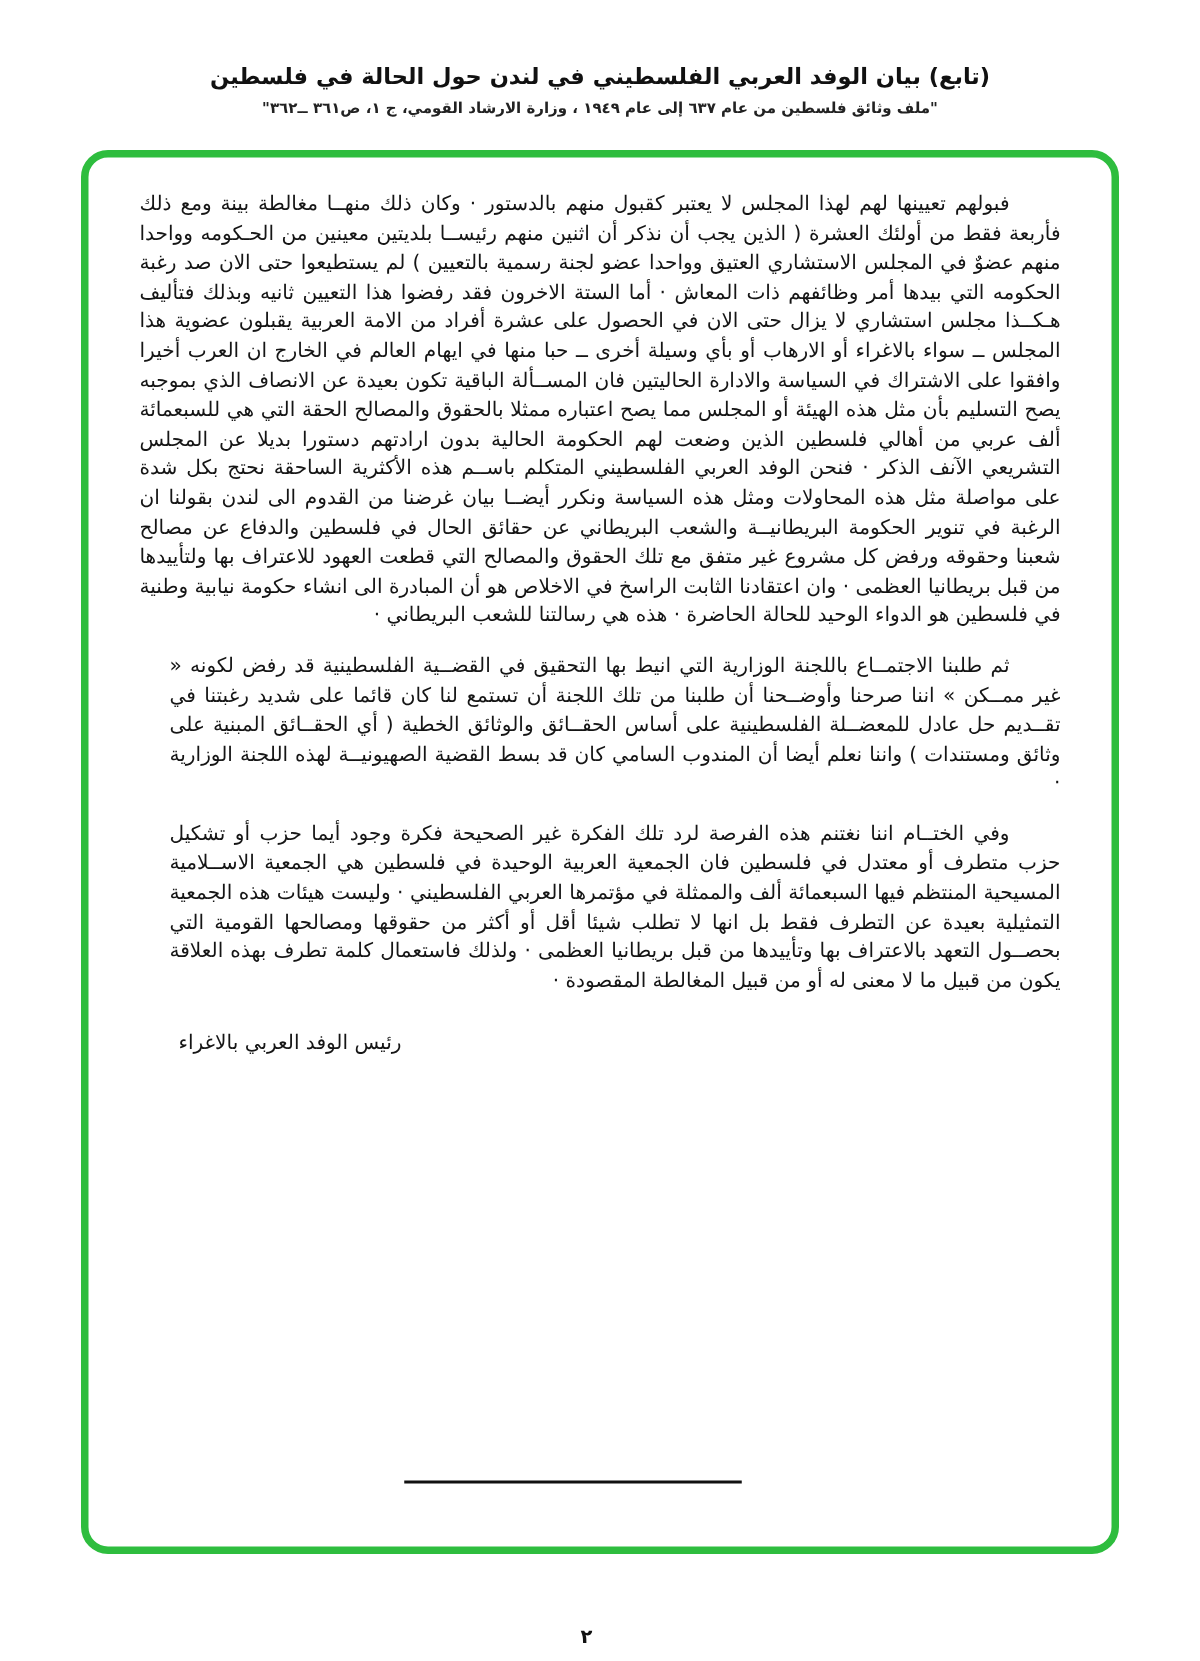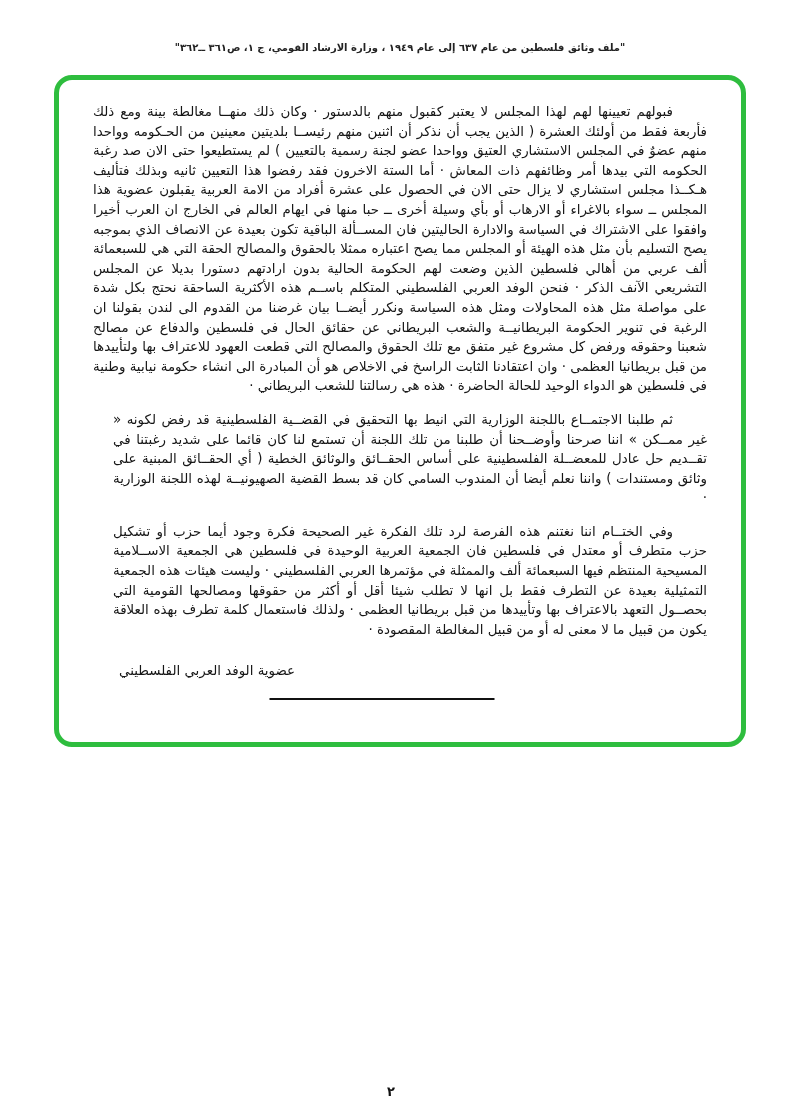--- a/index.html
+++ b/index.html
@@ -28,21 +28,21 @@
   }
   .doc-source {
     margin-top: 7px;
     font-size: 10px;
     font-weight: bold;
     color: #222222;
   }
   .green-frame {
     margin: 22px auto 0 auto;
     width: 692px;
-    height: 672px;
+    height: 936px;
     border: 5px solid #2ebd3e;
     border-radius: 18px;
     padding: 22px 34px 0 34px;
     background: #ffffff;
     position: relative;
   }
   .body-text {
     direction: rtl;
     text-align: justify;
     font-size: 13.4px;
@@ -84,30 +84,31 @@
     color: #111111;
     direction: rtl;
   }
 </style>
 </head>
 <body>
 
 <div class="page">
 
   <div class="doc-header">
+    <div class="doc-title">(تابع) بيان الوفد العربي الفلسطيني في لندن حول الحالة في فلسطين</div>
     <div class="doc-source">"ملف وثائق فلسطين من عام ٦٣٧ إلى عام ١٩٤٩ ، وزارة الارشاد القومي، ج ١، ص٣٦١ ــ٣٦٢"</div>
   </div>
 
   <div class="green-frame">
     <div class="body-text">
       <p>فبولهم تعيينها لهم لهذا المجلس لا يعتبر كقبول منهم بالدستور · وكان ذلك منهــا مغالطة بينة ومع ذلك فأربعة فقط من أولئك العشرة ( الذين يجب أن نذكر أن اثنين منهم رئيســا بلديتين معينين من الحـكومه وواحدا منهم عضوٌ في المجلس الاستشاري العتيق وواحدا عضو لجنة رسمية بالتعيين ) لم يستطيعوا حتى الان صد رغبة الحكومه التي بيدها أمر وظائفهم ذات المعاش · أما الستة الاخرون فقد رفضوا هذا التعيين ثانيه وبذلك فتأليف هـكــذا مجلس استشاري لا يزال حتى الان في الحصول على عشرة أفراد من الامة العربية يقبلون عضوية هذا المجلس ــ سواء بالاغراء أو الارهاب أو بأي وسيلة أخرى ــ حبا منها في ايهام العالم في الخارج ان العرب أخيرا وافقوا على الاشتراك في السياسة والادارة الحاليتين فان المســألة الباقية تكون بعيدة عن الانصاف الذي بموجبه يصح التسليم بأن مثل هذه الهيئة أو المجلس مما يصح اعتباره ممثلا بالحقوق والمصالح الحقة التي هي للسبعمائة ألف عربي من أهالي فلسطين الذين وضعت لهم الحكومة الحالية بدون ارادتهم دستورا بديلا عن المجلس التشريعي الآنف الذكر · فنحن الوفد العربي الفلسطيني المتكلم باســم هذه الأكثرية الساحقة نحتج بكل شدة على مواصلة مثل هذه المحاولات ومثل هذه السياسة ونكرر أيضــا بيان غرضنا من القدوم الى لندن بقولنا ان الرغبة في تنوير الحكومة البريطانيــة والشعب البريطاني عن حقائق الحال في فلسطين والدفاع عن مصالح شعبنا وحقوقه ورفض كل مشروع غير متفق مع تلك الحقوق والمصالح التي قطعت العهود للاعتراف بها ولتأييدها من قبل بريطانيا العظمى · وان اعتقادنا الثابت الراسخ في الاخلاص هو أن المبادرة الى انشاء حكومة نيابية وطنية في فلسطين هو الدواء الوحيد للحالة الحاضرة · هذه هي رسالتنا للشعب البريطاني ·</p>
       <p>ثم طلبنا الاجتمــاع باللجنة الوزارية التي انيط بها التحقيق في القضــية الفلسطينية قد رفض لكونه « غير ممــكن » اننا صرحنا وأوضــحنا أن طلبنا من تلك اللجنة أن تستمع لنا كان قائما على شديد رغبتنا في تقــديم حل عادل للمعضــلة الفلسطينية على أساس الحقــائق والوثائق الخطية ( أي الحقــائق المبنية على وثائق ومستندات ) واننا نعلم أيضا أن المندوب السامي كان قد بسط القضية الصهيونيــة لهذه اللجنة الوزارية ·</p>
       <p>وفي الختــام اننا نغتنم هذه الفرصة لرد تلك الفكرة غير الصحيحة فكرة وجود أيما حزب أو تشكيل حزب متطرف أو معتدل في فلسطين فان الجمعية العربية الوحيدة في فلسطين هي الجمعية الاســلامية المسيحية المنتظم فيها السبعمائة ألف والممثلة في مؤتمرها العربي الفلسطيني · وليست هيئات هذه الجمعية التمثيلية بعيدة عن التطرف فقط بل انها لا تطلب شيئا أقل أو أكثر من حقوقها ومصالحها القومية التي بحصــول التعهد بالاعتراف بها وتأييدها من قبل بريطانيا العظمى · ولذلك فاستعمال كلمة تطرف بهذه العلاقة يكون من قبيل ما لا معنى له أو من قبيل المغالطة المقصودة ·</p>
     </div>
 
-    <div class="signature">عضوية الوفد العربي الفلسطيني</div>
+    <div class="signature">رئيس الوفد العربي بالاغراء</div>
 
     <div class="separator-line"></div>
   </div>
 
   <div class="page-number">٢</div>
 
 </div>
 
 </body></html>

